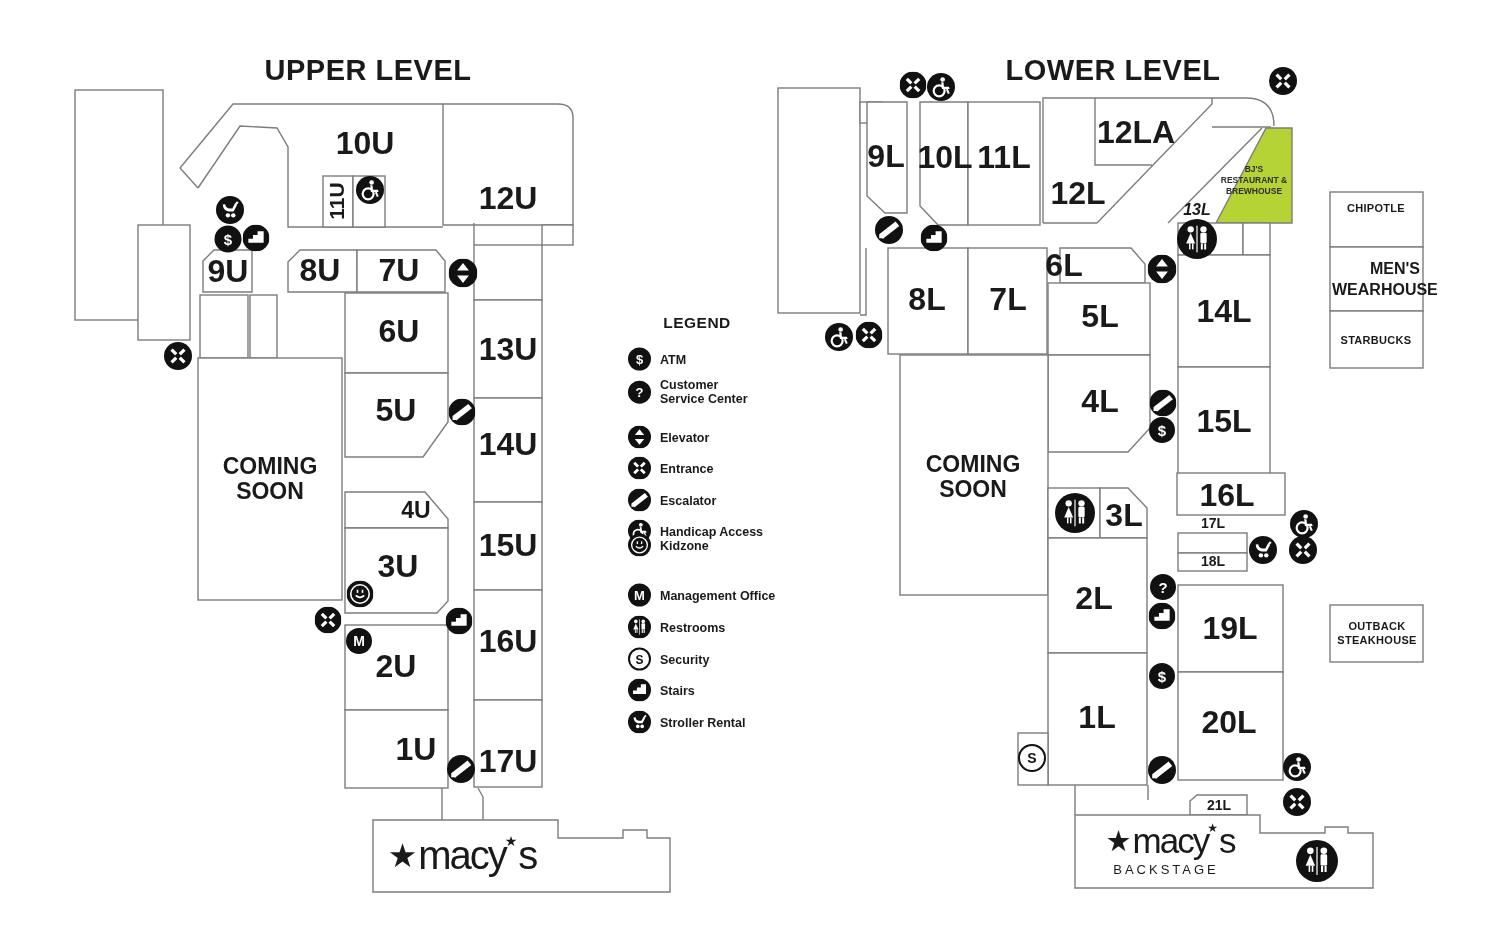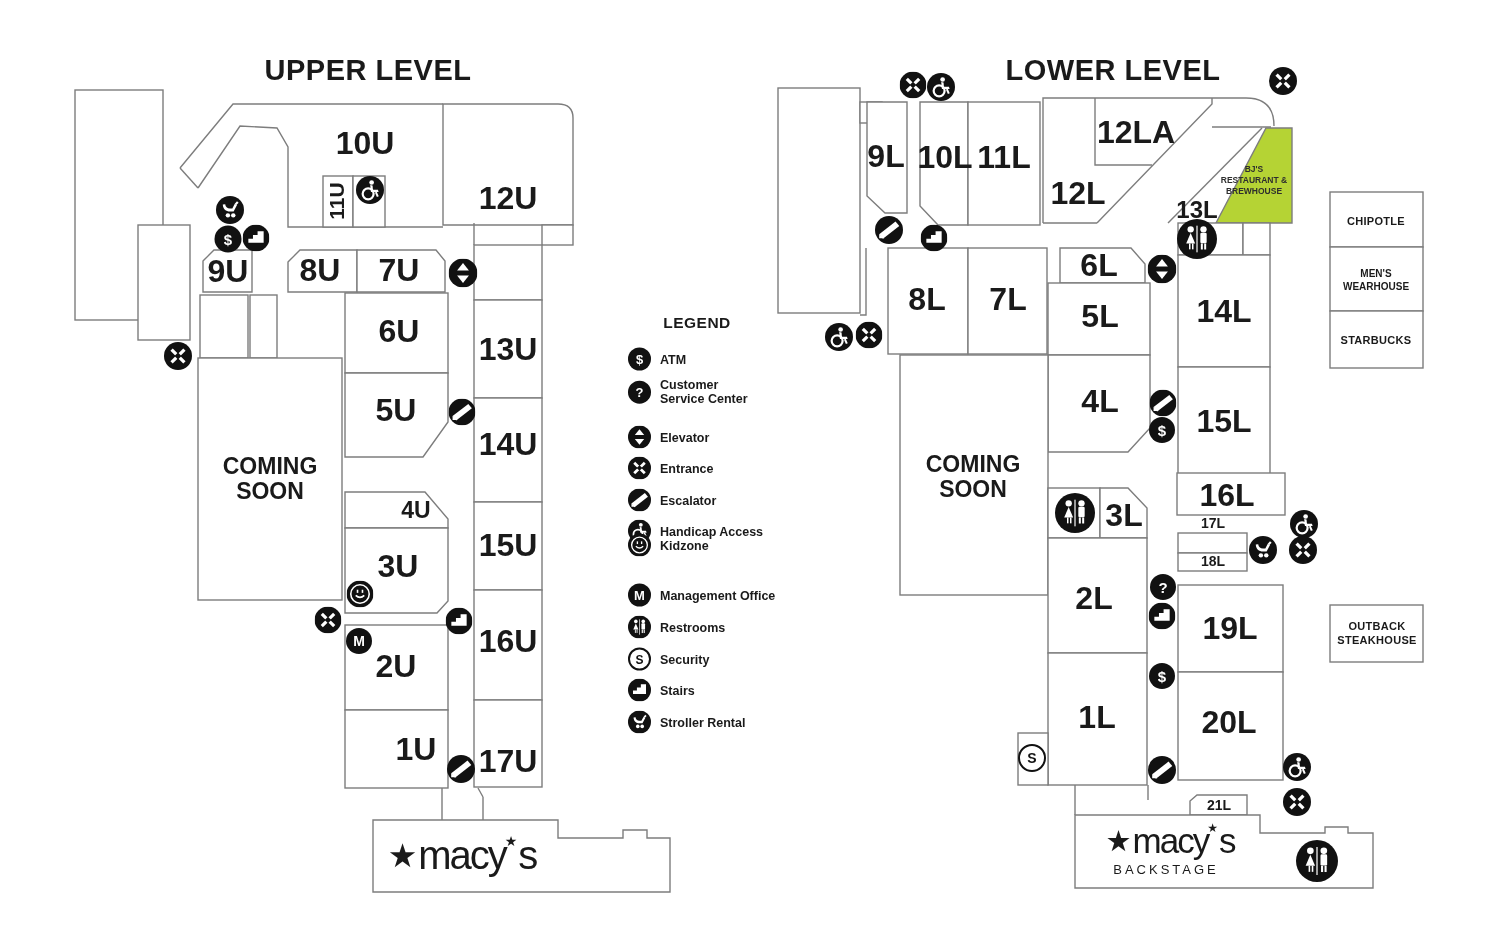--- a/index.html
+++ b/index.html
@@ -5,26 +5,26 @@
   html,body{margin:0;padding:0;background:#fff;}
   #stage{position:relative;width:1499px;height:945px;background:#fff;overflow:hidden;
          font-family:"Liberation Sans","DejaVu Sans",sans-serif;color:#1a1a1a;}
   #floor-svg{position:absolute;left:0;top:0;}
   .lab{position:absolute;transform:translate(-50%,-50%);font-weight:700;color:#1a1a1a;
        white-space:nowrap;text-align:center;line-height:1.05;}
   .title{font-size:29px;letter-spacing:.5px;}
   .s27{font-size:32px;}
   .s24{font-size:23px;}
   .s21{font-size:21px;}
-  .s19{font-size:24px;}
+  .s19{font-size:16px;font-style:italic;}
   .s15{font-size:14px;}
   .rot{transform:translate(-50%,-50%) rotate(-90deg);}
   .cs{font-size:23px;white-space:normal;width:160px;line-height:1.1;}
   .t11{font-size:11px;white-space:normal;width:88px;line-height:1.3;letter-spacing:.3px;}
-  .t10{font-size:10px;white-space:normal;width:88px;line-height:1.3;}
+  .t10{font-size:16px;white-space:normal;width:88px;line-height:1.3;text-align:right;}
   .bjs{font-size:8.5px;white-space:normal;width:78px;line-height:1.3;color:#2e2e2e;}
   
   .map-ic{position:absolute;transform:translate(-50%,-50%);display:flex;align-items:center;justify-content:center;}
   .map-ic svg{width:100%;height:100%;display:block;}
   .disc{border-radius:50%;background:#111;color:#fff;display:flex;align-items:center;justify-content:center;
         font-weight:700;line-height:1;}
   .disc.sec{background:#fff;border:2.5px solid #111;color:#111;box-sizing:border-box;}
   
   .lg-row{position:absolute;left:628px;display:flex;align-items:center;gap:9px;transform:translateY(-50%);}
   .lg-ic{width:23px;height:23px;font-size:13px;flex:none;}
@@ -211,40 +211,40 @@
       <span class="apo">★</span>
       <span class="word">s</span>
   </div>
 
   <div class="lab s27" style="left:886px;top:157px">9L</div>
   <div class="lab s27" style="left:945px;top:158px">10L</div>
   <div class="lab s27" style="left:1004px;top:158px">11L</div>
   <div class="lab s27" style="left:1136px;top:133px">12LA</div>
   <div class="lab s27" style="left:1078px;top:194px">12L</div>
   <div class="lab s19" style="left:1197px;top:210px">13L</div>
-  <div class="lab s27" style="left:1099px;top:266px">6L</div>
+  <div class="lab s27" style="left:1064px;top:266px">6L</div>
   <div class="lab s27" style="left:927px;top:300px">8L</div>
   <div class="lab s27" style="left:1008px;top:300px">7L</div>
   <div class="lab s27" style="left:1100px;top:317px">5L</div>
   <div class="lab s27" style="left:1100px;top:402px">4L</div>
   <div class="lab s27" style="left:1124px;top:516px">3L</div>
   <div class="lab s27" style="left:1094px;top:599px">2L</div>
   <div class="lab s27" style="left:1097px;top:718px">1L</div>
   <div class="lab s27" style="left:1224px;top:312px">14L</div>
   <div class="lab s27" style="left:1224px;top:422px">15L</div>
   <div class="lab s27" style="left:1227px;top:496px">16L</div>
   <div class="lab s15" style="left:1213px;top:523px">17L</div>
   <div class="lab s15" style="left:1213px;top:561px">18L</div>
   <div class="lab s27" style="left:1230px;top:629px">19L</div>
   <div class="lab s27" style="left:1229px;top:723px">20L</div>
   <div class="lab s15" style="left:1219px;top:805px">21L</div>
   <div class="lab cs" style="left:973px;top:477px">COMING SOON</div>
 
   <div class="lab bjs" style="left:1254px;top:181px">BJ'S RESTAURANT &amp; BREWHOUSE</div>
-  <div class="lab t11" style="left:1376px;top:221px">CHIPOTLE</div>
+  <div class="lab t11" style="left:1376px;top:208px">CHIPOTLE</div>
   <div class="lab t10" style="left:1376px;top:280px">MEN'S WEARHOUSE</div>
   <div class="lab t11" style="left:1376px;top:340px">STARBUCKS</div>
   <div class="lab t11" style="left:1377px;top:633px">OUTBACK STEAKHOUSE</div>
 
   <div class="macys-logo small" style="left:1170px;top:841px">
     <span class="bigstar">★</span>
       <span class="word">macy</span>
       <span class="apo">★</span>
       <span class="word">s</span>
   </div>

